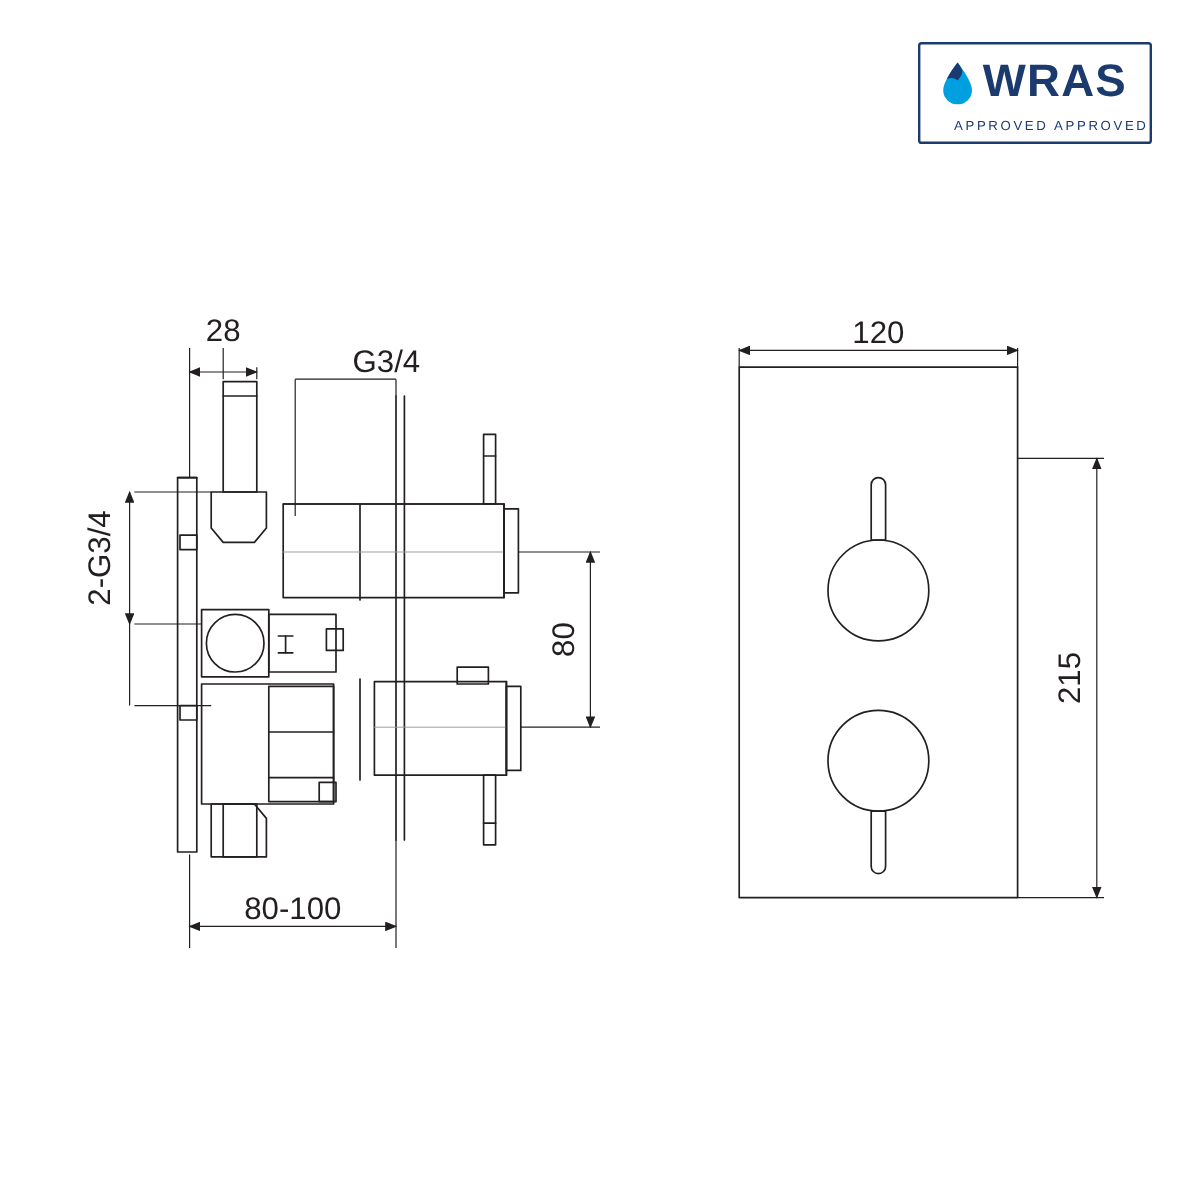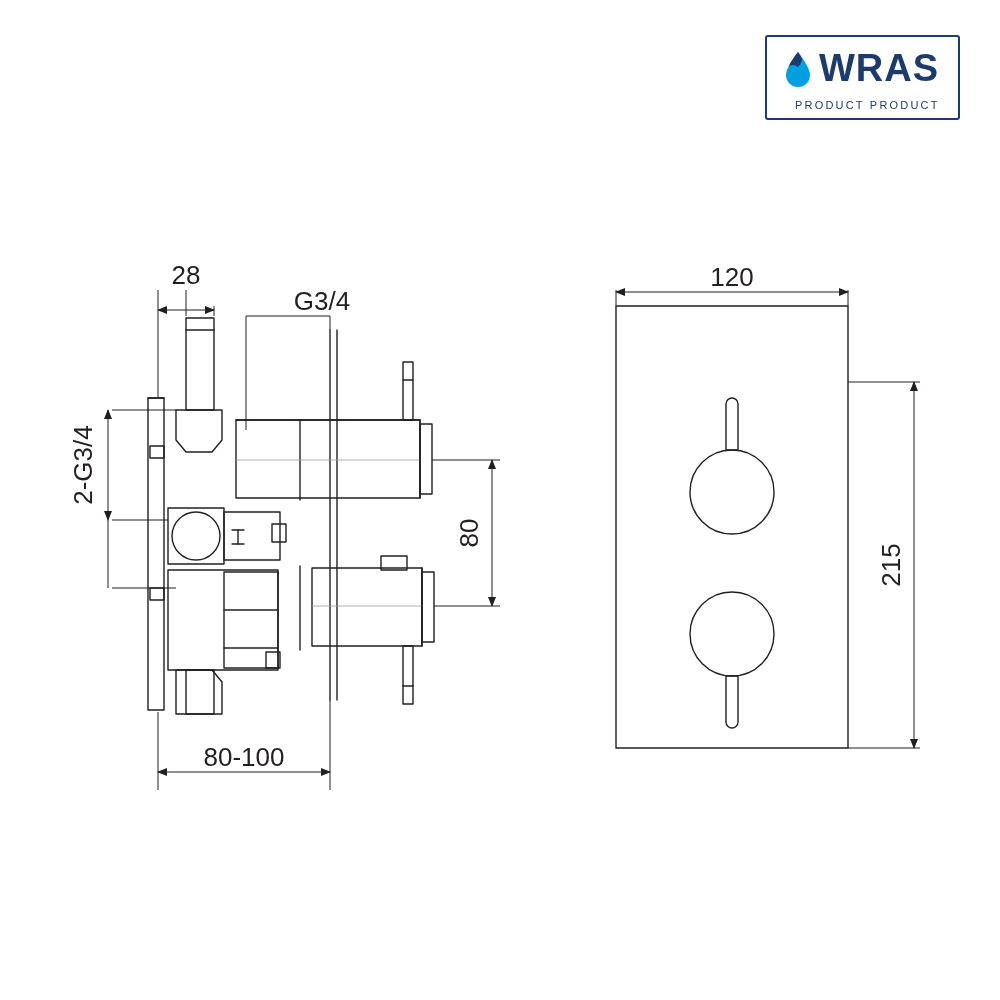--- a/index.html
+++ b/index.html
@@ -177,17 +177,17 @@
     </g>
   </svg>
 
   <div class="wras-badge">
     <div class="wras-inner">
       <svg class="wras-drop" viewBox="0 0 30 36">
         <path d="M15 1 C15 1 3 16 3 24 a12 12 0 0 0 24 0 C27 16 15 1 15 1 Z" fill="#00a0e0"></path>
         <path d="M15 1 C15 1 9 8.5 6 15 C9.5 13 13 14 15 16 C17.5 13.5 19 11 19 8 C18 5 15 1 15 1 Z" fill="#1b3b6f"></path>
       </svg>
       <div class="wras-word">WRAS</div>
-      <div class="wras-sub">PRODUCT PRODUCT</div>
+      <div class="wras-sub">APPROVED APPROVED</div>
     </div>
   </div>
 
 </div>
 
 </body></html>

